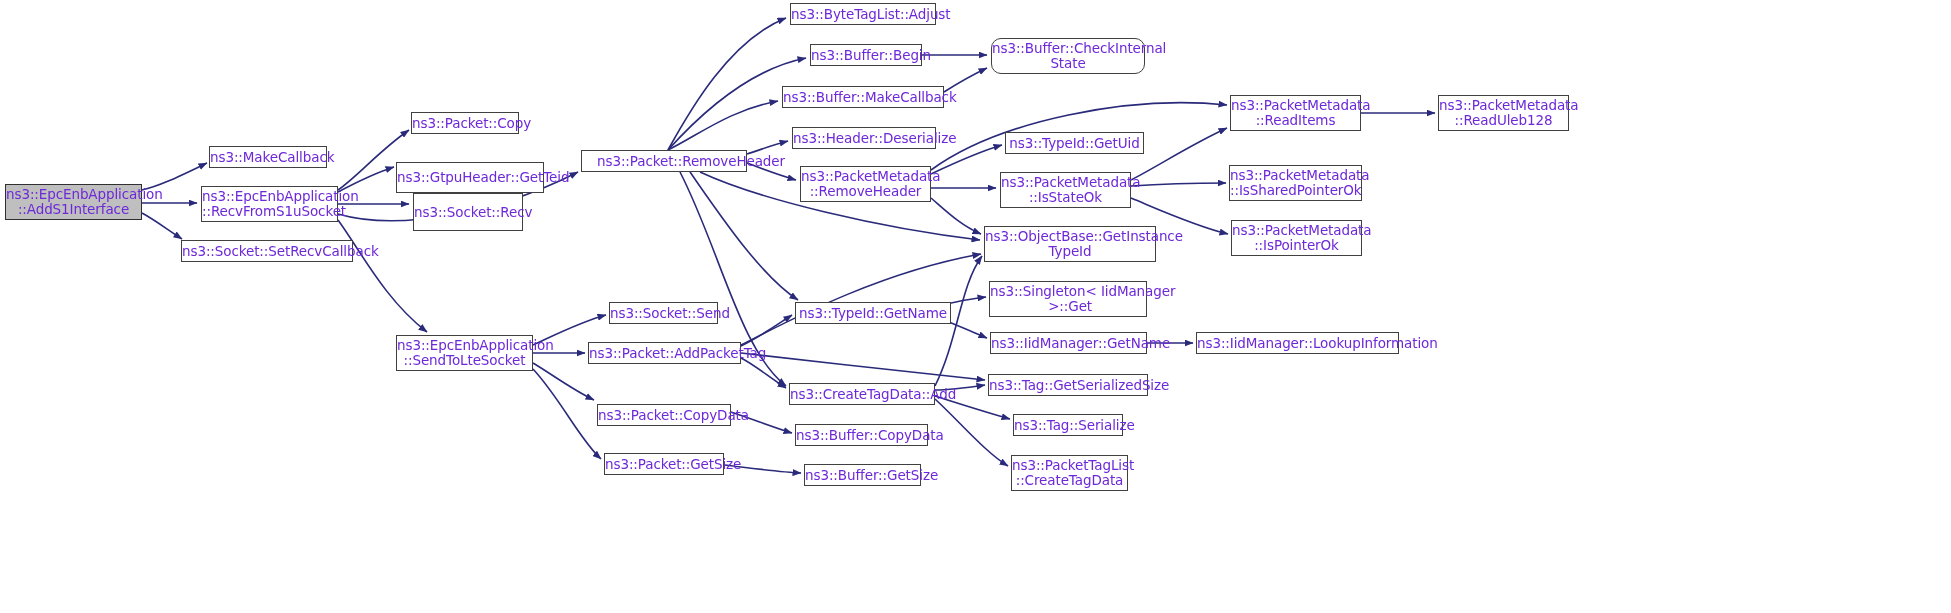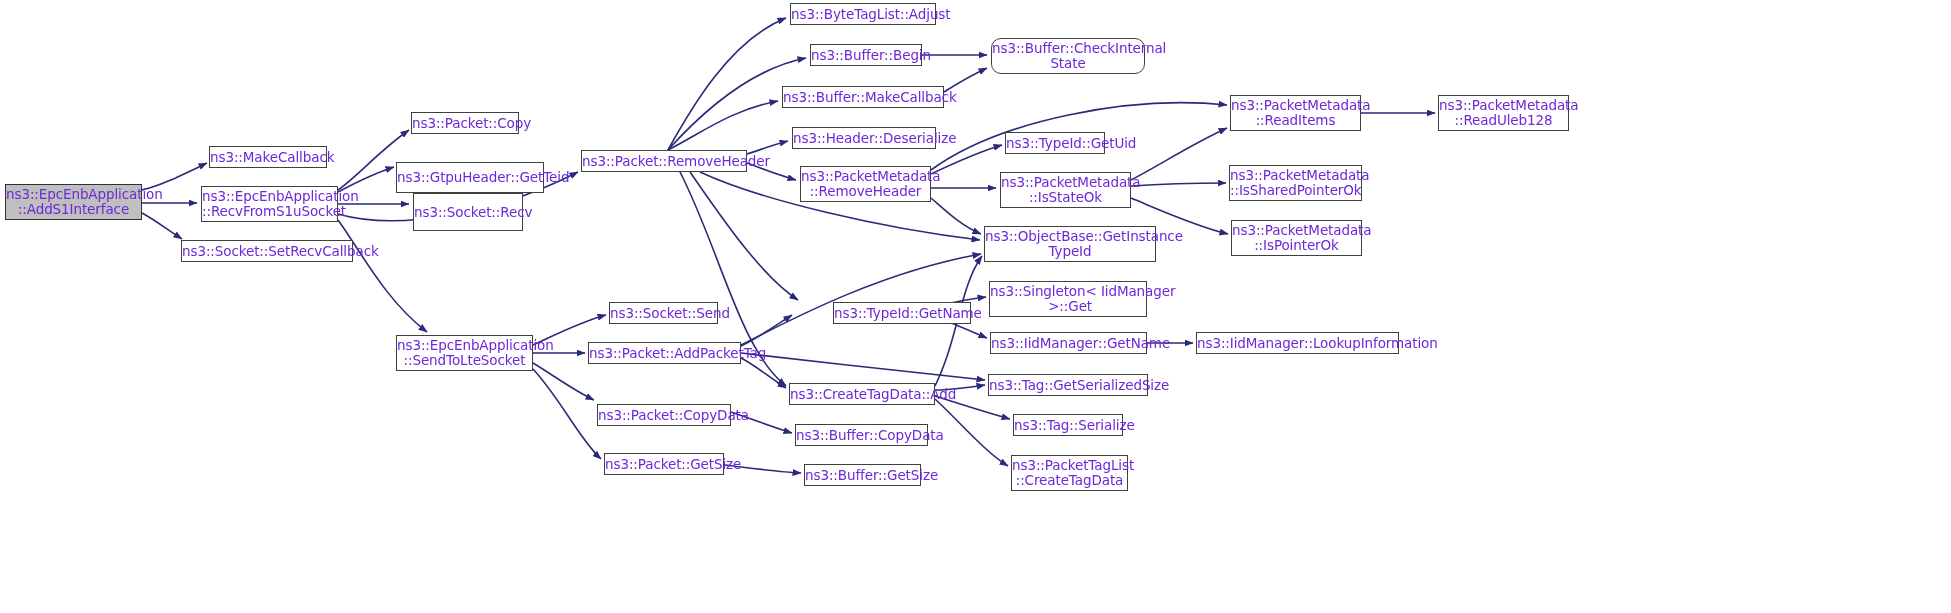--- a/index.html
+++ b/index.html
@@ -109,49 +109,49 @@
   <div id="node-layer">
       <div class="node root" style="left: 5px; top: 184px; width: 137px; height: 36px;"><span class="lbl">ns3::EpcEnbApplication
 ::AddS1Interface</span></div>
       <div class="node" style="left: 209px; top: 146px; width: 118px; height: 22px;"><span class="lbl">ns3::MakeCallback</span></div>
       <div class="node" style="left: 201px; top: 186px; width: 137px; height: 36px;"><span class="lbl">ns3::EpcEnbApplication
 ::RecvFromS1uSocket</span></div>
       <div class="node" style="left: 181px; top: 240px; width: 172px; height: 22px;"><span class="lbl">ns3::Socket::SetRecvCallback</span></div>
       <div class="node" style="left: 411px; top: 112px; width: 108px; height: 22px;"><span class="lbl">ns3::Packet::Copy</span></div>
       <div class="node" style="left: 396px; top: 162px; width: 148px; height: 31px;"><span class="lbl">ns3::GtpuHeader::GetTeid</span></div>
       <div class="node" style="left: 413px; top: 193px; width: 110px; height: 38px;"><span class="lbl">ns3::Socket::Recv</span></div>
-      <div class="node" style="left: 581px; top: 150px; width: 166px; height: 22px;"><span class="lbl">ns3::Packet::RemoveHeader</span></div>
+      <div class="node" style="left: 581px; top: 150px; width: 166px; height: 22px; padding-left: 15px;"><span class="lbl">ns3::Packet::RemoveHeader</span></div>
       <div class="node" style="left: 790px; top: 3px; width: 146px; height: 22px;"><span class="lbl">ns3::ByteTagList::Adjust</span></div>
       <div class="node" style="left: 810px; top: 44px; width: 112px; height: 22px;"><span class="lbl">ns3::Buffer::Begin</span></div>
       <div class="node" style="left: 782px; top: 86px; width: 162px; height: 22px;"><span class="lbl">ns3::Buffer::MakeCallback</span></div>
       <div class="node" style="left: 792px; top: 127px; width: 144px; height: 22px;"><span class="lbl">ns3::Header::Deserialize</span></div>
       <div class="node" style="left: 800px; top: 166px; width: 131px; height: 36px;"><span class="lbl">ns3::PacketMetadata
 ::RemoveHeader</span></div>
       <div class="node" style="left: 991px; top: 38px; width: 154px; height: 36px; border-radius: 10px;"><span class="lbl">ns3::Buffer::CheckInternal
 State</span></div>
-      <div class="node" style="left: 1005px; top: 132px; width: 100px; height: 22px;"><span class="lbl">ns3::TypeId::GetUid</span></div>
+      <div class="node" style="left: 1005px; top: 132px; width: 139px; height: 22px;"><span class="lbl">ns3::TypeId::GetUid</span></div>
       <div class="node" style="left: 1000px; top: 172px; width: 131px; height: 36px;"><span class="lbl">ns3::PacketMetadata
 ::IsStateOk</span></div>
       <div class="node" style="left: 984px; top: 226px; width: 172px; height: 36px;"><span class="lbl">ns3::ObjectBase::GetInstance
 TypeId</span></div>
       <div class="node" style="left: 1230px; top: 95px; width: 131px; height: 36px;"><span class="lbl">ns3::PacketMetadata
 ::ReadItems</span></div>
       <div class="node" style="left: 1229px; top: 165px; width: 133px; height: 36px;"><span class="lbl">ns3::PacketMetadata
 ::IsSharedPointerOk</span></div>
       <div class="node" style="left: 1231px; top: 220px; width: 131px; height: 36px;"><span class="lbl">ns3::PacketMetadata
 ::IsPointerOk</span></div>
       <div class="node" style="left: 1438px; top: 95px; width: 131px; height: 36px;"><span class="lbl">ns3::PacketMetadata
 ::ReadUleb128</span></div>
       <div class="node" style="left: 396px; top: 335px; width: 137px; height: 36px;"><span class="lbl">ns3::EpcEnbApplication
 ::SendToLteSocket</span></div>
       <div class="node" style="left: 609px; top: 302px; width: 109px; height: 22px;"><span class="lbl">ns3::Socket::Send</span></div>
       <div class="node" style="left: 588px; top: 342px; width: 153px; height: 22px;"><span class="lbl">ns3::Packet::AddPacketTag</span></div>
       <div class="node" style="left: 597px; top: 404px; width: 134px; height: 22px;"><span class="lbl">ns3::Packet::CopyData</span></div>
       <div class="node" style="left: 604px; top: 453px; width: 120px; height: 22px;"><span class="lbl">ns3::Packet::GetSize</span></div>
-      <div class="node" style="left: 833px; top: 302px; width: 138px; height: 22px;"><span class="lbl">ns3::TypeId::GetName</span></div>
+      <div class="node" style="left: 795px; top: 302px; width: 156px; height: 22px;"><span class="lbl">ns3::TypeId::GetName</span></div>
       <div class="node" style="left: 789px; top: 383px; width: 146px; height: 22px;"><span class="lbl">ns3::CreateTagData::Add</span></div>
       <div class="node" style="left: 795px; top: 424px; width: 133px; height: 22px;"><span class="lbl">ns3::Buffer::CopyData</span></div>
       <div class="node" style="left: 804px; top: 464px; width: 117px; height: 22px;"><span class="lbl">ns3::Buffer::GetSize</span></div>
       <div class="node" style="left: 989px; top: 281px; width: 158px; height: 36px;"><span class="lbl">ns3::Singleton&lt; IidManager
  &gt;::Get</span></div>
       <div class="node" style="left: 990px; top: 332px; width: 157px; height: 22px;"><span class="lbl">ns3::IidManager::GetName</span></div>
       <div class="node" style="left: 988px; top: 374px; width: 160px; height: 22px;"><span class="lbl">ns3::Tag::GetSerializedSize</span></div>
       <div class="node" style="left: 1013px; top: 414px; width: 110px; height: 22px;"><span class="lbl">ns3::Tag::Serialize</span></div>
       <div class="node" style="left: 1011px; top: 455px; width: 117px; height: 36px;"><span class="lbl">ns3::PacketTagList
 ::CreateTagData</span></div>

